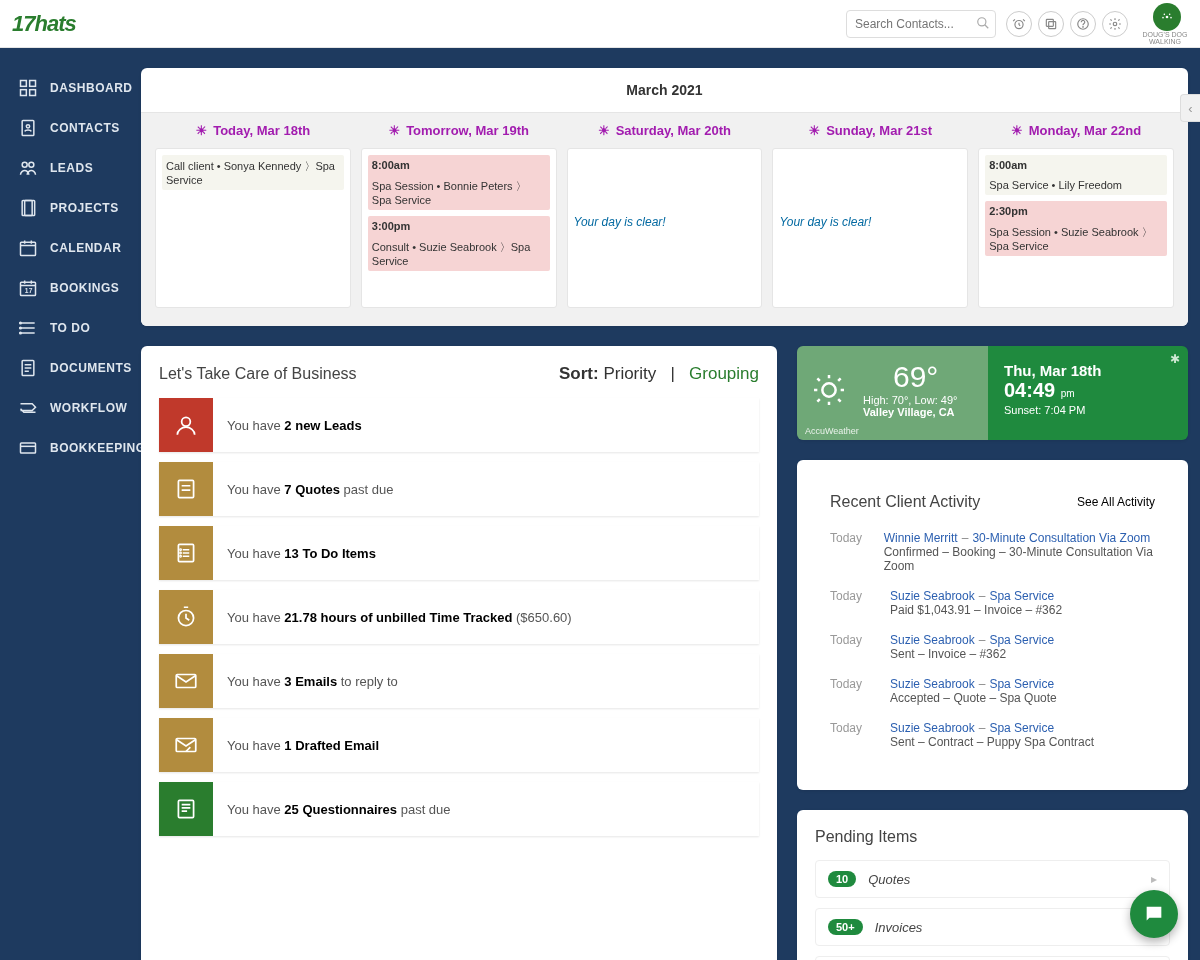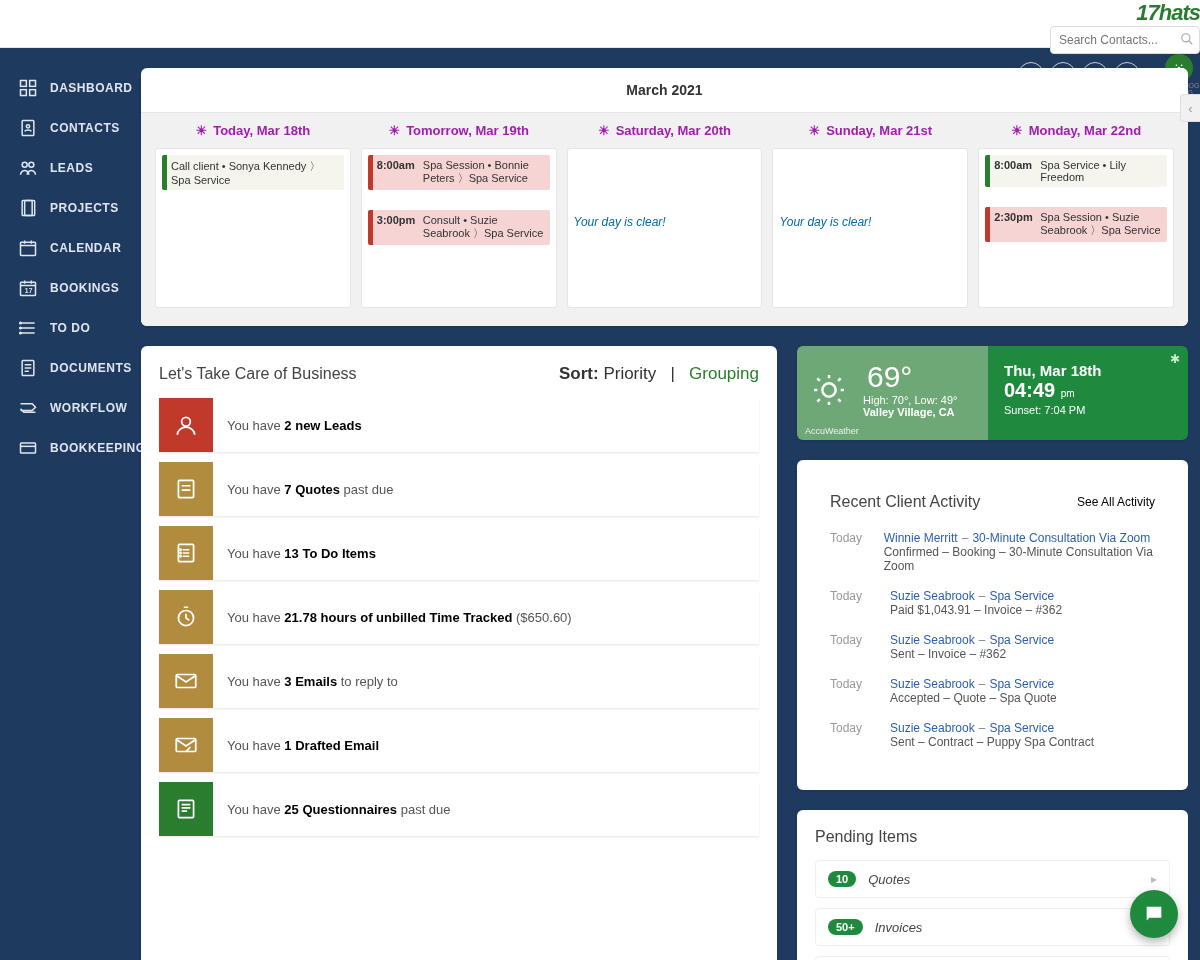--- a/index.html
+++ b/index.html
@@ -1,17 +1,17 @@
 <!DOCTYPE html>
 <html><head>
 <meta charset="utf-8">
 <style>
 * { box-sizing: border-box; margin: 0; padding: 0; }
 body { font-family: -apple-system, "Helvetica Neue", Arial, sans-serif; background: #1e3a5f; color: #333; font-size: 13px; }
-.topbar { height: 48px; background: #fff; display: flex; align-items: flex-end; padding: 0 0; border-bottom: 1px solid #e5e5e5; flex-direction: column; }
+.topbar { height: 48px; background: #fff; display: flex; align-items: center; padding: 0 12px; border-bottom: 1px solid #e5e5e5; }
 .logo { font-size: 22px; font-weight: 700; color: #2a7d2e; font-style: italic; letter-spacing: -1px; }
 .topbar-spacer { flex: 1; }
 .search-wrap { position: relative; width: 150px; }
 .search-wrap input { width: 100%; height: 28px; border: 1px solid #ddd; border-radius: 4px; padding: 0 28px 0 8px; font-size: 12px; color: #888; }
 .search-wrap .sicon { position: absolute; right: 6px; top: 6px; color: #aaa; }
 .top-icons { display: flex; gap: 6px; margin-left: 10px; align-items: center; }
 .top-icons .circ { width: 26px; height: 26px; border: 1px solid #ccc; border-radius: 50%; display: flex; align-items: center; justify-content: center; color: #888; font-size: 13px; cursor: pointer; }
 .avatar { width: 28px; height: 28px; border-radius: 50%; background: #2a7d2e; display: flex; align-items: center; justify-content: center; color: #fff; font-size: 14px; margin-left: 6px; }
 .avatar-label { font-size: 7px; color: #888; margin-left: 2px; text-align: center; max-width: 46px; line-height: 1; }
 .app-body { display: flex; }
@@ -21,21 +21,21 @@
 .side-item svg { stroke: #dfe6ee; fill: none; }
 .content { flex: 1; padding: 0 12px 20px 0; }
 .panel { background: #fff; border-radius: 6px; }
 .cal-panel { padding: 0; margin-top: 20px; box-shadow: 0 1px 3px rgba(0,0,0,.1); }
 .cal-title { text-align: center; padding: 14px 0; font-size: 14px; font-weight: 600; color: #333; }
 .cal-days { display: flex; gap: 10px; padding: 0 14px 18px 14px; background: #f1f1f1; border-radius: 0 0 6px 6px; border-top: 1px solid #e5e5e5; }
 .day-col { flex: 1; }
 .day-head { text-align: center; padding: 10px 0; font-size: 13px; color: #a21caf; font-weight: 600; }
 .day-head .wicon { margin-right: 6px; }
 .day-body { background: #fff; border: 1px solid #e5e5e5; border-radius: 3px; min-height: 160px; padding: 6px; }
-.ev { display: flex; font-size: 11px; border-radius: 2px; margin-bottom: 20px; overflow: hidden; }
+.ev { display: flex; font-size: 11px; border-radius: 2px; margin-bottom: 6px; overflow: hidden; flex-direction: column; }
 .ev .bar { width: 5px; }
 .ev .time { width: 46px; padding: 4px 4px; font-weight: 600; }
 .ev .txt { flex: 1; padding: 4px 4px; }
 .ev.green .bar { background: #2a7d2e; } .ev.green { background: #f5f5ee; }
 .ev.red .bar { background: #c0392b; } .ev.red { background: #f6d4d4; }
 .ev.pink .bar { background: #c0392b; } .ev.pink { background: #f6d4d4; }
 .clear-msg { color: #0369a1; font-style: italic; font-size: 12px; padding-top: 60px; }
 .mid-row { display: flex; gap: 20px; margin-top: 20px; }
 .business { flex: 1; background: #fff; border-radius: 6px; padding: 18px; box-shadow: 0 1px 3px rgba(0,0,0,.1); }
 .biz-head { display: flex; align-items: center; margin-bottom: 14px; }
@@ -49,21 +49,21 @@
 .biz-item .body b { color: #000; font-weight: 600; }
 .iconbox.red { background: #c0392b; }
 .iconbox.brown { background: #b28c3e; }
 .iconbox.green { background: #2a7d2e; }
 .right-col { width: 391px; display: flex; flex-direction: column; gap: 20px; }
 .weather { display: flex; border-radius: 6px; overflow: hidden; position: relative; color: #fff; box-shadow: 0 1px 3px rgba(0,0,0,.1); }
 .weather .left { background: #6fa877; flex: 1; padding: 14px 16px 22px 16px; position: relative; }
 .weather .right { background: #1f8a3e; width: 200px; padding: 16px; position: relative; }
 .weather .gear { position: absolute; right: 8px; top: 6px; color: #cfe9d3; font-size: 12px; cursor: pointer; }
 .weather .sun { position: absolute; left: 12px; top: 24px; }
-.weather .temp { font-size: 30px; font-weight: 300; margin-left: 54px; }
+.weather .temp { font-size: 30px; font-weight: 300; margin-left: 80px; }
 .weather .hl { font-size: 11px; margin-left: 50px; }
 .weather .loc { font-size: 11px; margin-left: 50px; font-weight: 600; }
 .weather .attr { position: absolute; bottom: 4px; left: 8px; font-size: 9px; opacity: .85; }
 .weather .date { font-size: 15px; font-weight: 600; }
 .weather .clock { font-size: 20px; font-weight: 700; }
 .weather .clock small { font-size: 10px; font-weight: 400; }
 .weather .sunset { font-size: 11px; margin-top: 2px; }
 .activity { background: #fff; border-radius: 6px; padding: 33px; box-shadow: 0 1px 3px rgba(0,0,0,.1); }
 .activity h3 { font-size: 16px; color: #444; font-weight: 400; }
 .act-head { display: flex; align-items: center; margin-bottom: 12px; }

